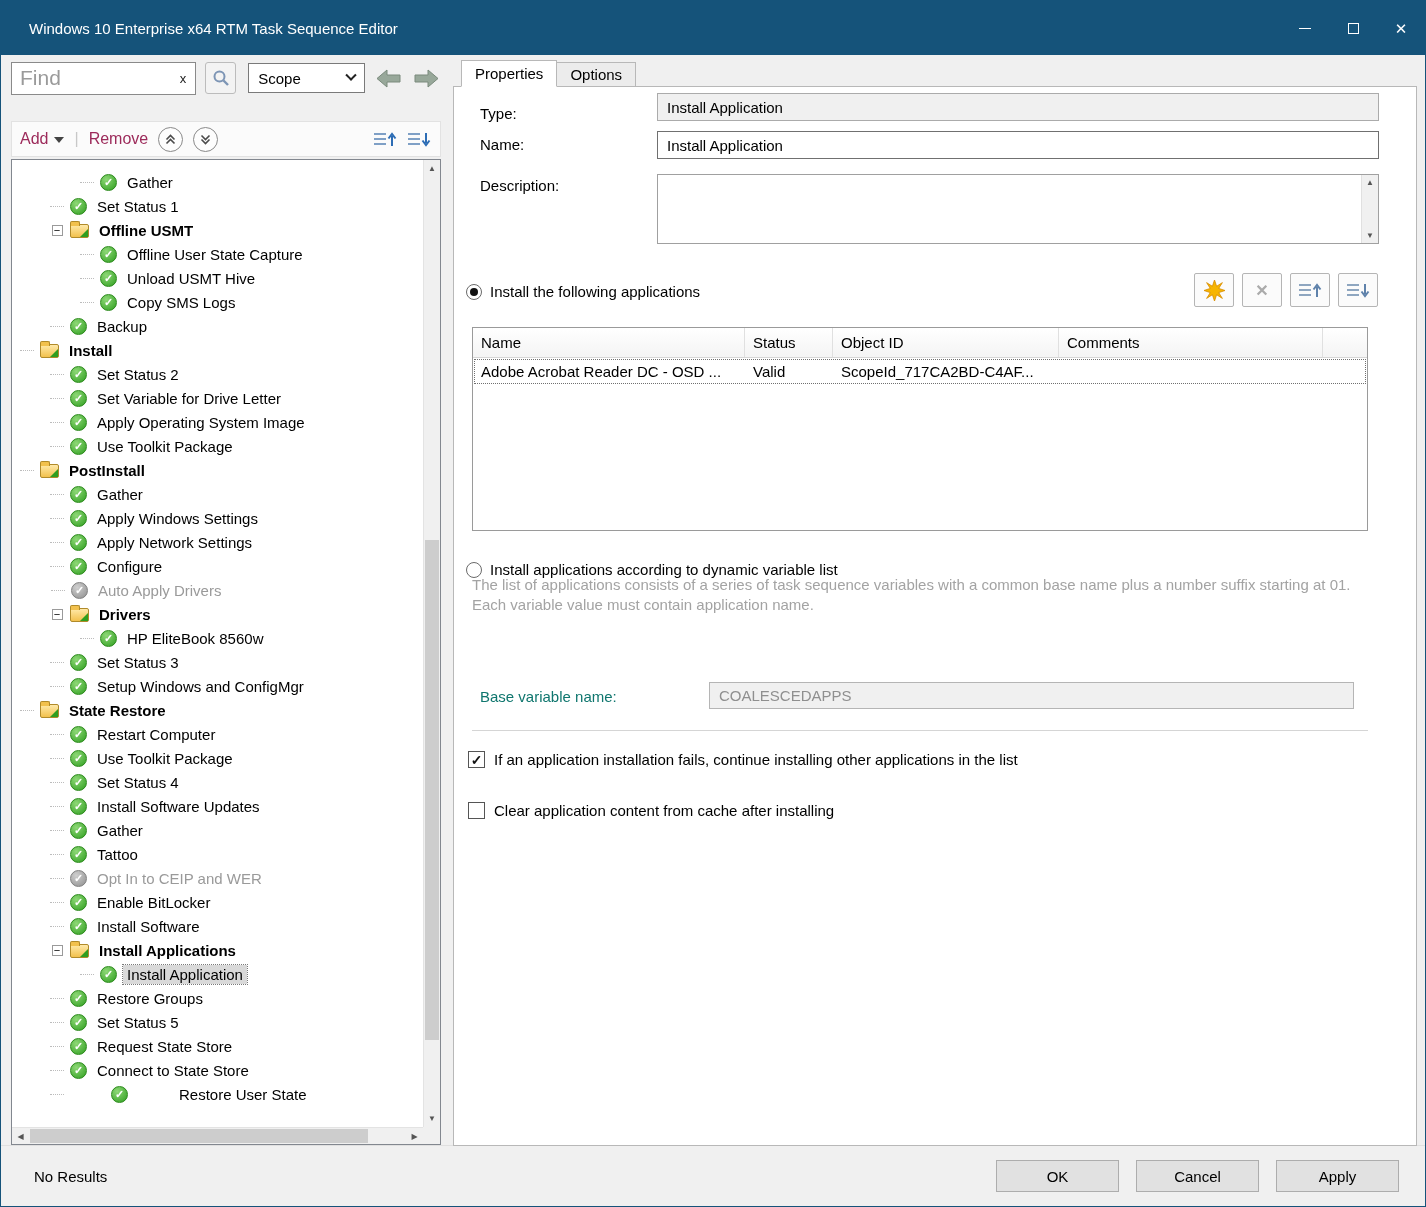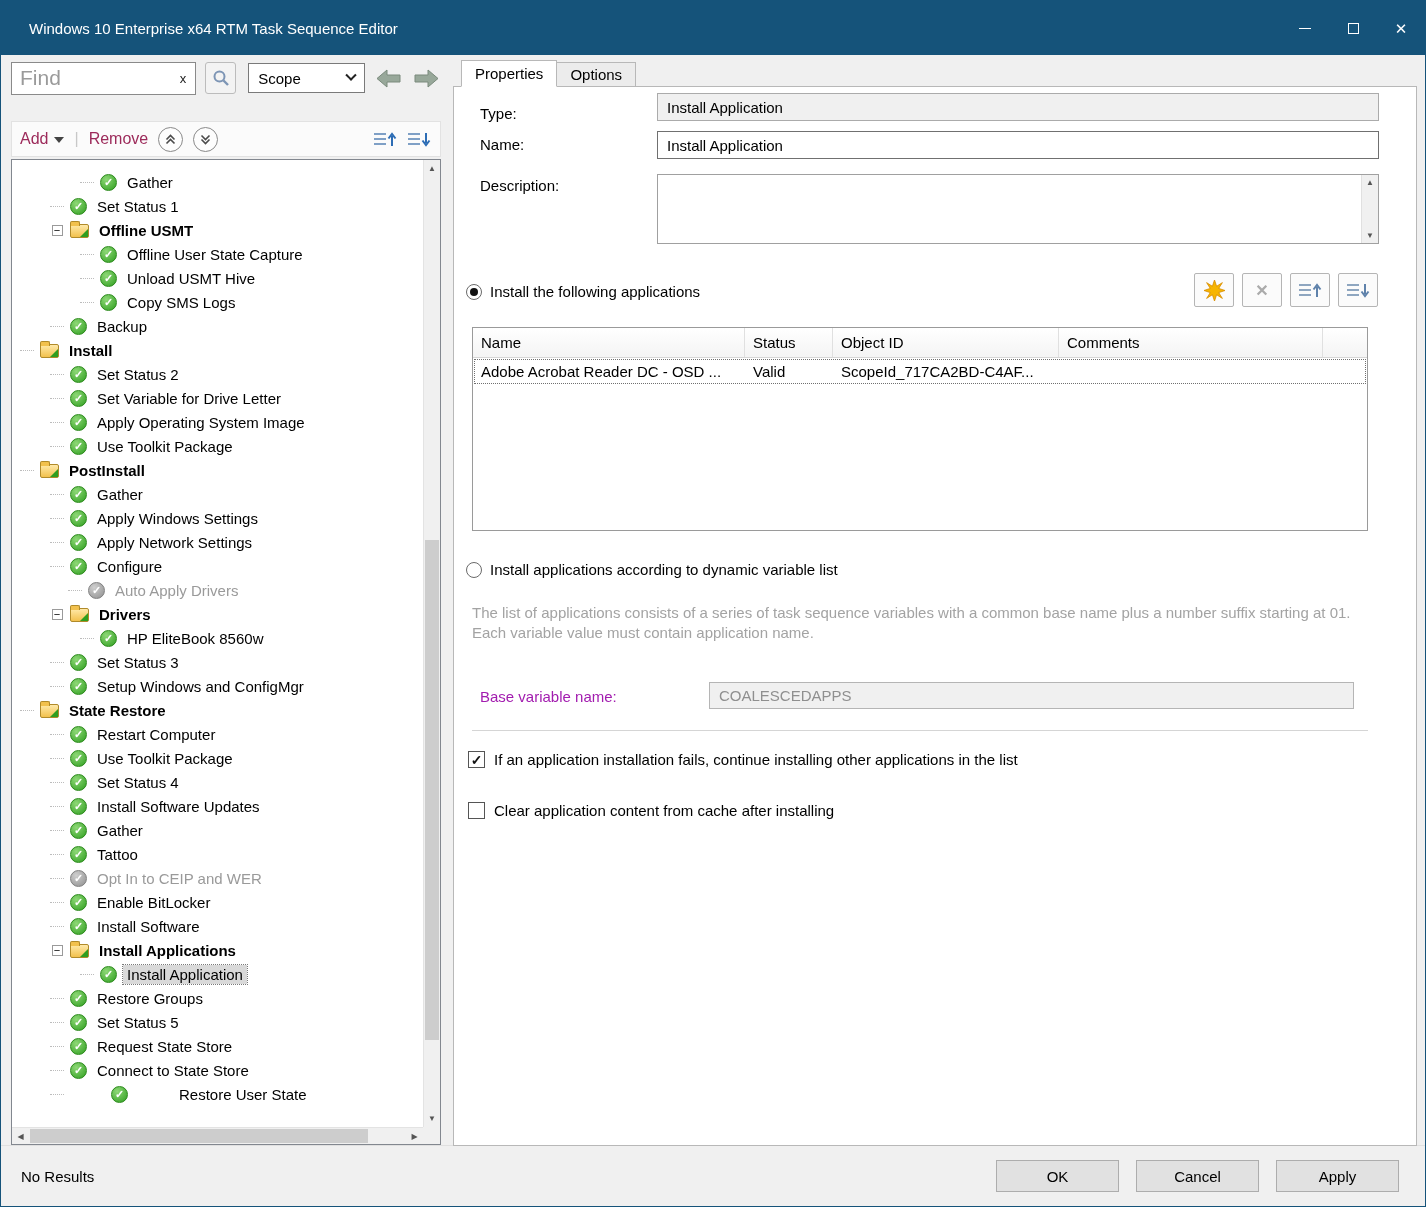--- a/index.html
+++ b/index.html
@@ -87,31 +87,31 @@
   .mini-toolbar { position:absolute; left:740px; top:186px; display:flex; gap:8px; }
   .mini-btn { width:40px; height:34px; background:#fbfbfb; border:1px solid #b5b5b5; border-radius:2px; display:flex; align-items:center; justify-content:center; }
   .x-glyph { color:#ababab; font-size:16px; font-weight:700; }
 
   .app-table { position:absolute; left:18px; top:240px; width:896px; height:204px; border:1px solid #9a9a9a; background:#fff; overflow:hidden; }
   .thead { display:flex; height:30px; background:linear-gradient(#ffffff,#f4f4f4); border-bottom:1px solid #d6d6d6; }
   .th { display:flex; align-items:center; padding-left:8px; font-size:15px; border-right:1px solid #e0e0e0; flex:0 0 auto; }
   .tr { display:flex; height:27px; outline:1px dotted #707070; outline-offset:-2px; }
   .td { display:flex; align-items:center; padding-left:8px; font-size:15px; flex:0 0 auto; overflow:hidden; white-space:nowrap; }
 
-  .help-text { position:absolute; left:18px; top:516px; width:908px; font-size:15px; line-height:20px; color:#a3a3a3; }
+  .help-text { position:absolute; left:18px; top:488px; width:908px; font-size:15px; line-height:20px; color:#a3a3a3; }
   .base-field { left:255px; top:595px; width:645px; height:27px; background:#f0f0f0; border-color:#b5b5b5; color:#8f8f8f; }
   .divider { position:absolute; left:18px; top:643px; width:896px; height:1px; background:#d5d5d5; }
 
   .check-row { position:absolute; display:flex; align-items:flex-start; gap:9px; font-size:15px; }
   .checkbox { width:17px; height:17px; border:1px solid #555; background:#fff; display:inline-flex; align-items:center; justify-content:center; flex:0 0 auto; }
   .checkbox.checked::after { content:'\2713'; font-size:14px; font-weight:700; color:#111; line-height:1; }
 
   
   .bottom-bar { position:absolute; left:0; right:0; bottom:0; height:61px; background:#f0f0f0; border-top:1px solid #e0e0e0; display:flex; align-items:center; }
-  .no-results { margin-left:20px; font-size:15px; }
+  .no-results { margin-left:33px; font-size:15px; }
   .btn-group { margin-left:auto; margin-right:26px; display:flex; gap:17px; }
   .dlg-btn { width:123px; height:32px; background:#e1e1e1; border:1px solid #adadad; font-size:15px; display:flex; align-items:center; justify-content:center; }
 </style>
 </head>
 <body>
 
 <div class="window">
 
   <div class="titlebar">
     <span class="title">Windows 10 Enterprise x64 RTM Task Sequence Editor</span>
@@ -309,21 +309,21 @@
           <span class="tree-icon icon-check"></span>
           <span class="tree-label">Apply Network Settings</span>
         </div>
         <div class="tree-row" style="padding-left: 34px;">
           <span class="slot">
             <span class="connector"></span>
           </span>
           <span class="tree-icon icon-check"></span>
           <span class="tree-label">Configure</span>
         </div>
-        <div class="tree-row disabled" style="padding-left: 52px;">
+        <div class="tree-row disabled" style="padding-left: 35px;">
           <span class="slot">
             <span class="connector"></span>
           </span>
           <span class="tree-icon icon-check disabled"></span>
           <span class="tree-label">Auto Apply Drivers</span>
         </div>
         <div class="tree-row" style="padding-left: 34px;">
           <span class="slot">
             <span class="expander">−</span>
           </span>
@@ -560,21 +560,21 @@
         </div>
     </div>
 
     <div class="radio-row" style="left:12px; top:474px;">
       <span class="radio"></span>
       <span>Install applications according to dynamic variable list</span>
     </div>
 
     <div class="help-text">The list of applications consists of a series of task sequence variables with a common base name plus a number suffix starting at 01. Each variable value must contain application name.</div>
 
-    <span class="fl" style="left:26px; top:601px; color:#a21caf;">Base variable name:</span>
+    <span class="fl" style="left:26px; top:601px; color:#0f766e;">Base variable name:</span>
     <div class="field base-field">
       <span>COALESCEDAPPS</span>
     </div>
 
     <div class="divider"></div>
 
     <div class="check-row" style="left:14px; top:664px;">
       <span class="checkbox checked"></span>
       <span>If an application installation fails, continue installing other applications in the list</span>
     </div>

